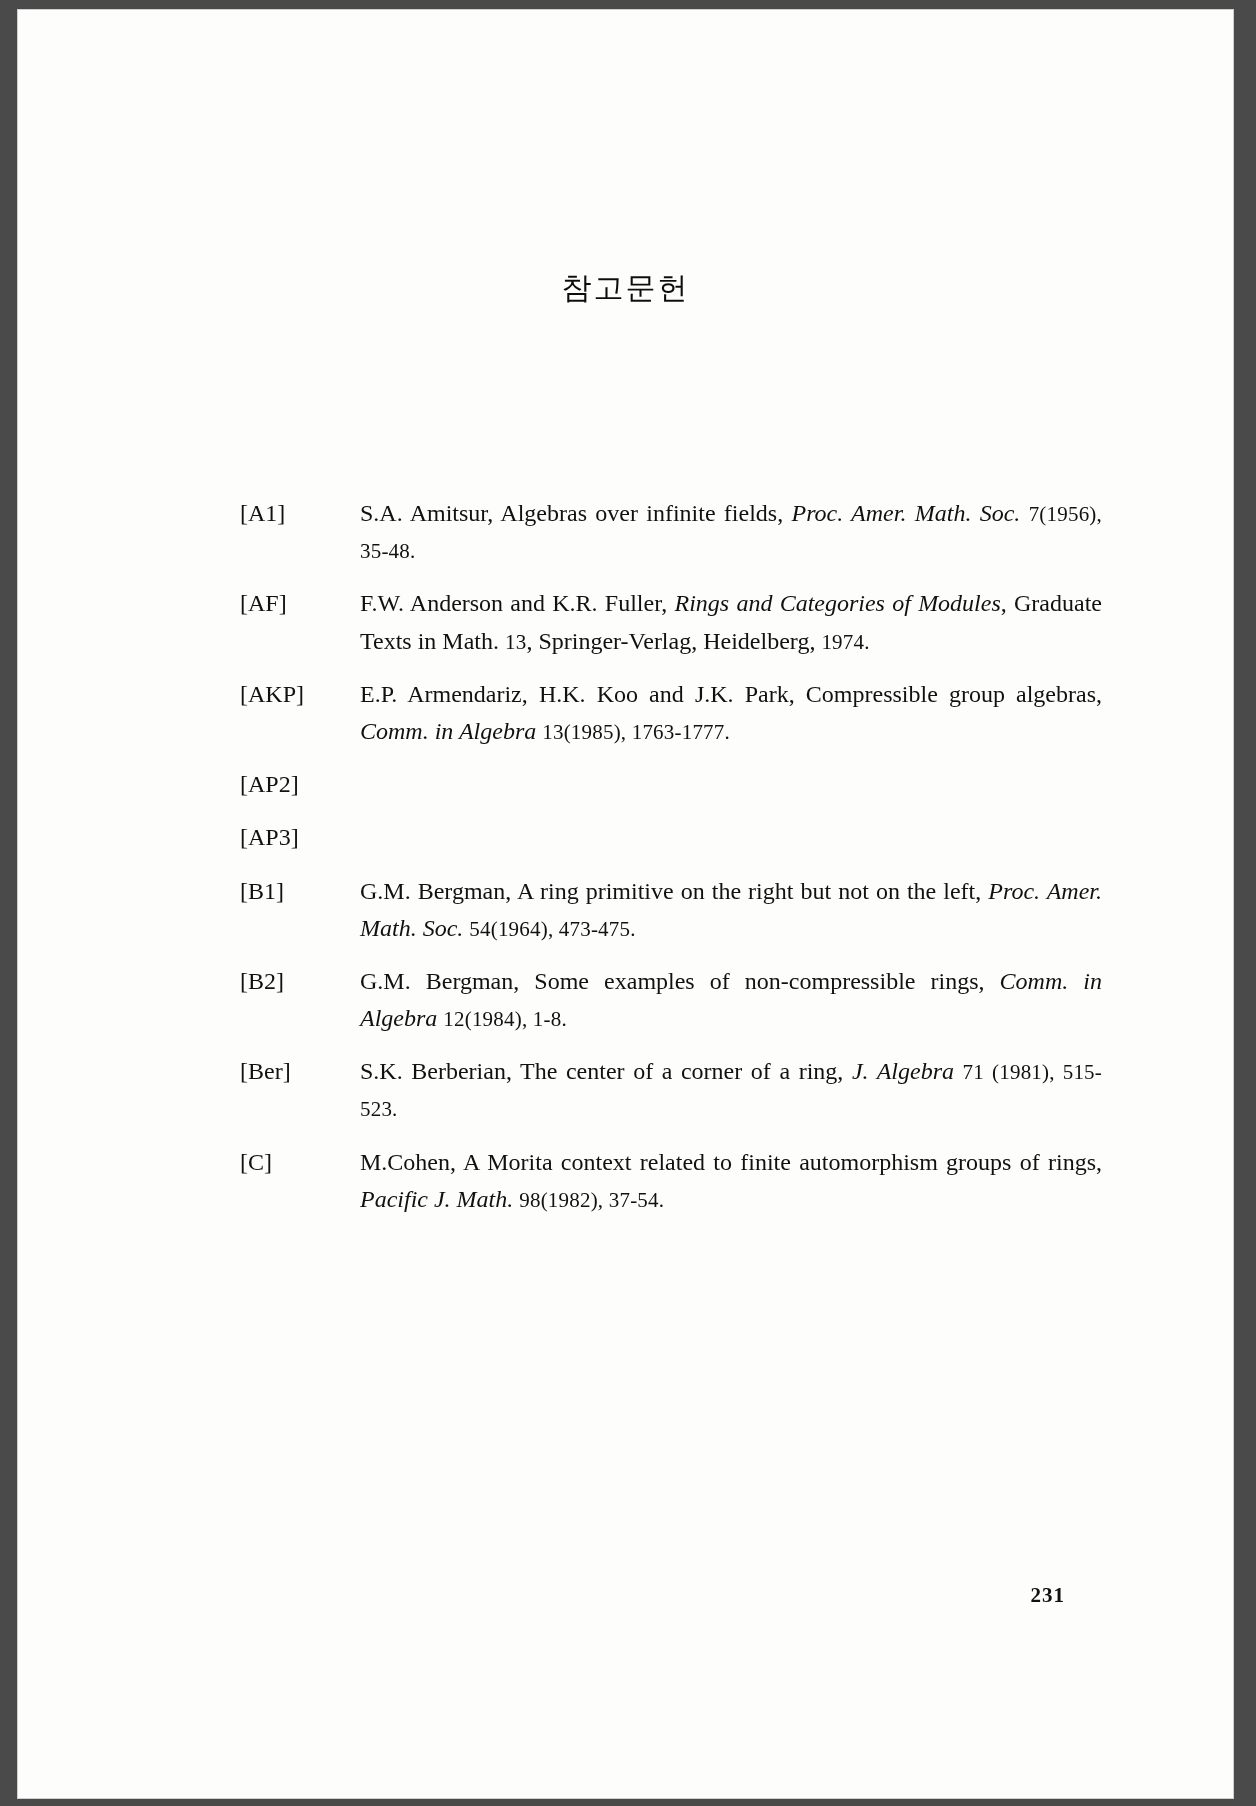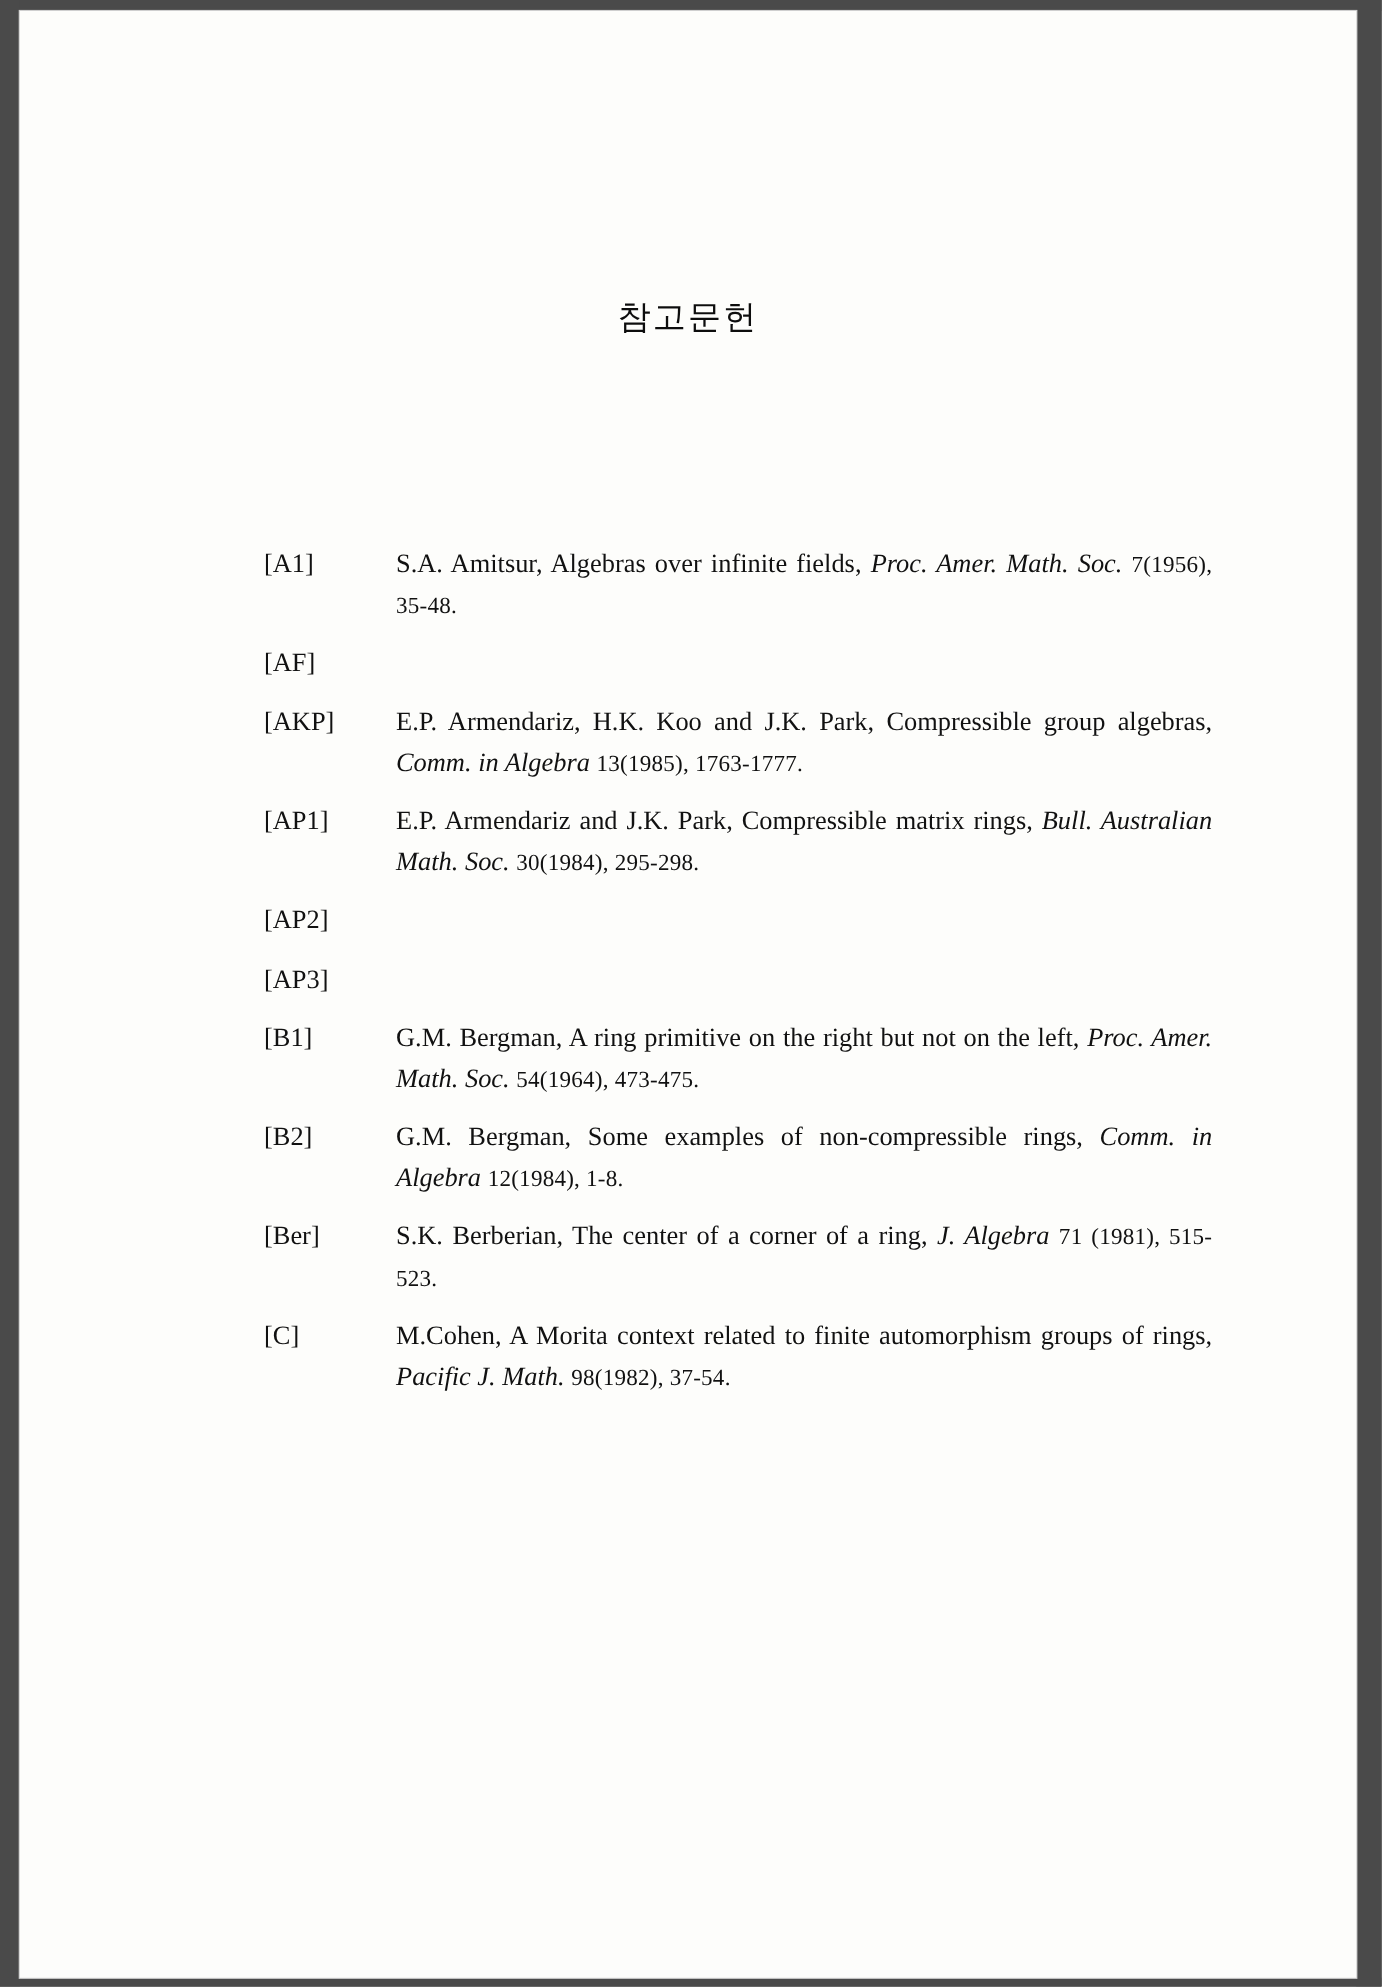--- a/index.html
+++ b/index.html
@@ -126,28 +126,25 @@
 
     <div class="doc-title">참고문헌</div>
 
     <div class="refs">
         <div class="ref">
           <div class="ref-key">[A1]</div>
           <div class="ref-body">S.A. Amitsur, Algebras over infinite fields, <i>Proc. Amer. Math. Soc.</i> <span class="num">7(1956), 35-48.</span></div>
         </div>
         <div class="ref">
           <div class="ref-key">[AF]</div>
+          <div class="ref-body">F.W. Anderson and K.R. Fuller, <i>Rings and Categories of Modules</i>, Graduate Texts in Math. <span class="num">13</span>, Springer-Verlag, Heidelberg, <span class="num">1974.</span></div>
         </div>
         <div class="ref">
           <div class="ref-key">[AKP]</div>
           <div class="ref-body">E.P. Armendariz, H.K. Koo and J.K. Park, Compressible group algebras, <i>Comm. in Algebra</i> <span class="num">13(1985), 1763-1777.</span></div>
-        </div>
-        <div class="ref">
-          <div class="ref-key">[AP1]</div>
-          <div class="ref-body">E.P. Armendariz and J.K. Park, Compressible matrix rings, <i>Bull. Australian Math. Soc.</i> <span class="num">30(1984), 295-298.</span></div>
         </div>
         <div class="ref">
           <div class="ref-key">[AP2]</div>
         </div>
         <div class="ref">
           <div class="ref-key">[AP3]</div>
         </div>
         <div class="ref">
           <div class="ref-key">[B1]</div>
           <div class="ref-body">G.M. Bergman, A ring primitive on the right but not on the left, <i>Proc. Amer. Math. Soc.</i> <span class="num">54(1964), 473-475.</span></div>
@@ -159,15 +156,16 @@
         <div class="ref">
           <div class="ref-key">[Ber]</div>
           <div class="ref-body">S.K. Berberian, The center of a corner of a ring, <i>J. Algebra</i> <span class="num">71 (1981), 515-523.</span></div>
         </div>
         <div class="ref">
           <div class="ref-key">[C]</div>
           <div class="ref-body">M.Cohen, A Morita context related to finite automorphism groups of rings, <i>Pacific J. Math.</i> <span class="num">98(1982), 37-54.</span></div>
         </div>
       </div>
 
+    <div class="page-number">231</div>
 
   </div>
 </div>
 
 </body></html>

